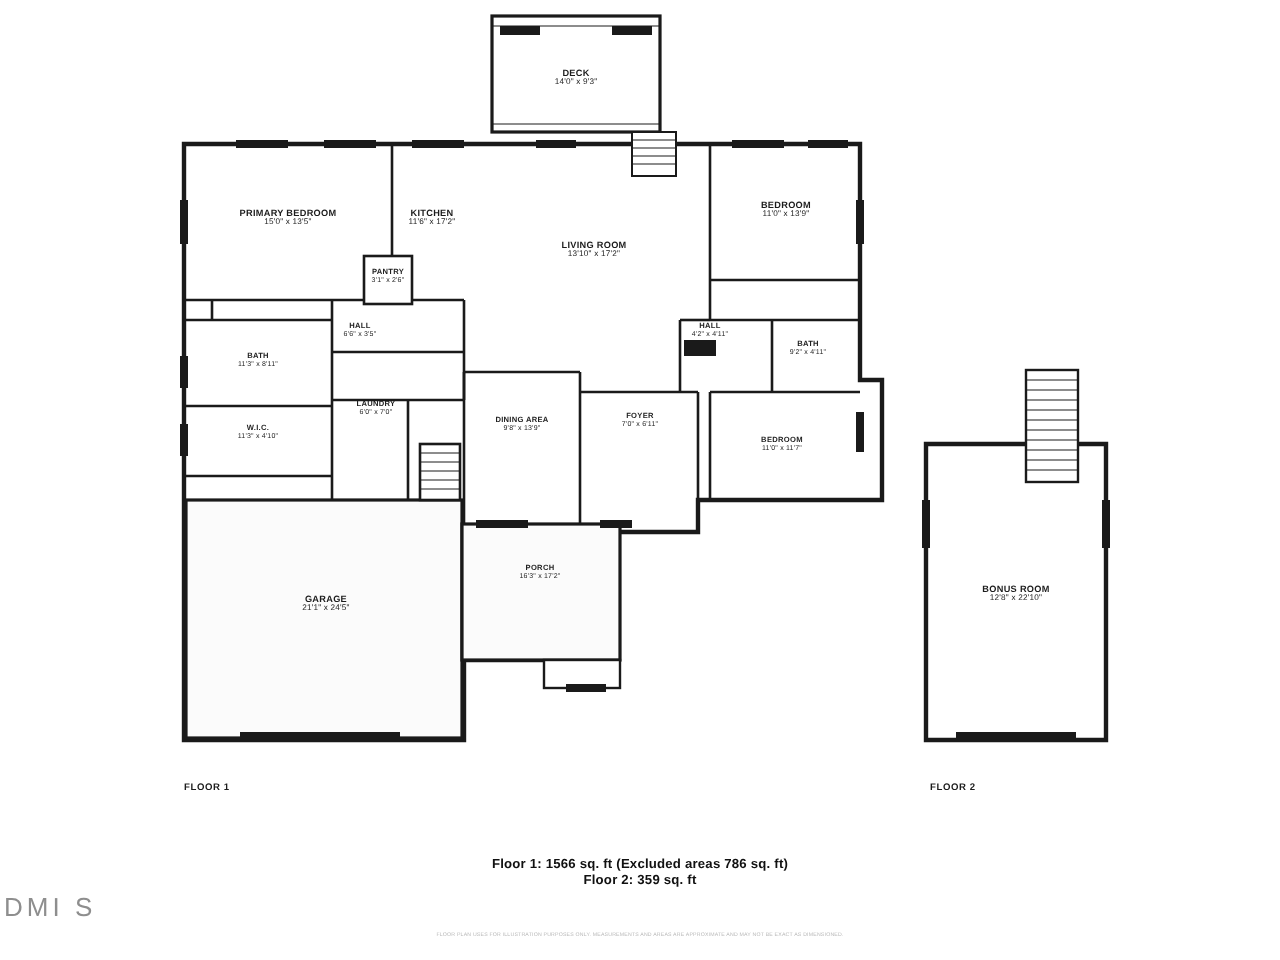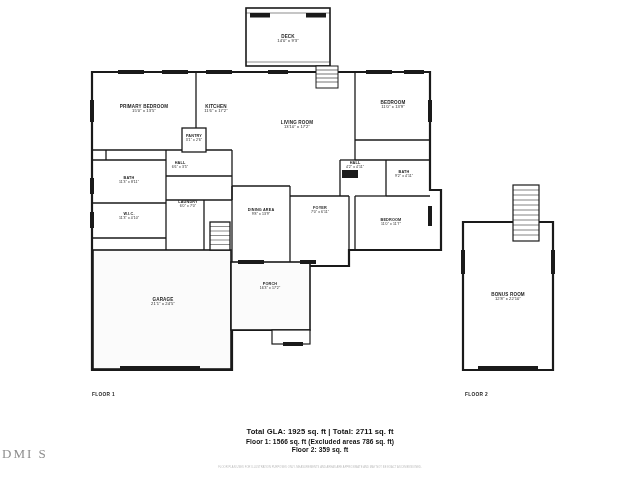--- a/index.html
+++ b/index.html
@@ -25,21 +25,21 @@
   }
   .summary .l1{font-size:7.6px;font-weight:700;letter-spacing:.1px;}
   .summary .l2{font-size:6.6px;font-weight:700;letter-spacing:.1px;margin-top:2px;}
   .summary .l3{font-size:6.6px;font-weight:700;letter-spacing:.1px;margin-top:1px;}
   .disclaimer{
     position:absolute;left:0;width:640px;text-align:center;
     font-size:2.6px;color:#b9b9b9;letter-spacing:.1px;
   }
   .watermark{
     position:absolute;left:2px;top:446px;font-size:13px;letter-spacing:2px;
-    color:#8e8e8e;font-family:Liberation Serif, serif;
+    color:#8e8e8e;font-family:Liberation Sans, sans-serif;
   }
 </style>
 </head>
 <body>
 
 <svg id="plan" viewBox="0 0 640 480">
   <g fill="none" stroke="#1a1a1a" stroke-linejoin="miter" stroke-linecap="butt">
 
     <g>
       <rect x="246" y="8" width="84" height="58" fill="#ffffff" stroke="#1a1a1a" stroke-width="1.6"></rect>
@@ -267,20 +267,19 @@
 
 <div class="room-label" style="left:474px;top:292px;width:68px;">
   <span class="nm">BONUS ROOM</span>
   <span class="dim">12'8" x 22'10"</span>
 </div>
 
 <div class="floor-tag" style="left:92px;top:392px;">FLOOR 1</div>
 <div class="floor-tag" style="left:465px;top:392px;">FLOOR 2</div>
 
 <div class="summary" style="top:427px;">
-  <div class="l1">Total GLA: 1925 sq. ft | Total: 2711 sq. ft</div>
   <div class="l2">Floor 1: 1566 sq. ft (Excluded areas 786 sq. ft)</div>
   <div class="l3">Floor 2: 359 sq. ft</div>
 </div>
 
 <div class="disclaimer" style="top:466px;">FLOOR PLAN USES FOR ILLUSTRATION PURPOSES ONLY. MEASUREMENTS AND AREAS ARE APPROXIMATE AND MAY NOT BE EXACT AS DIMENSIONED.</div>
 
 <div class="watermark">DMI S</div>
 
 </body></html>

